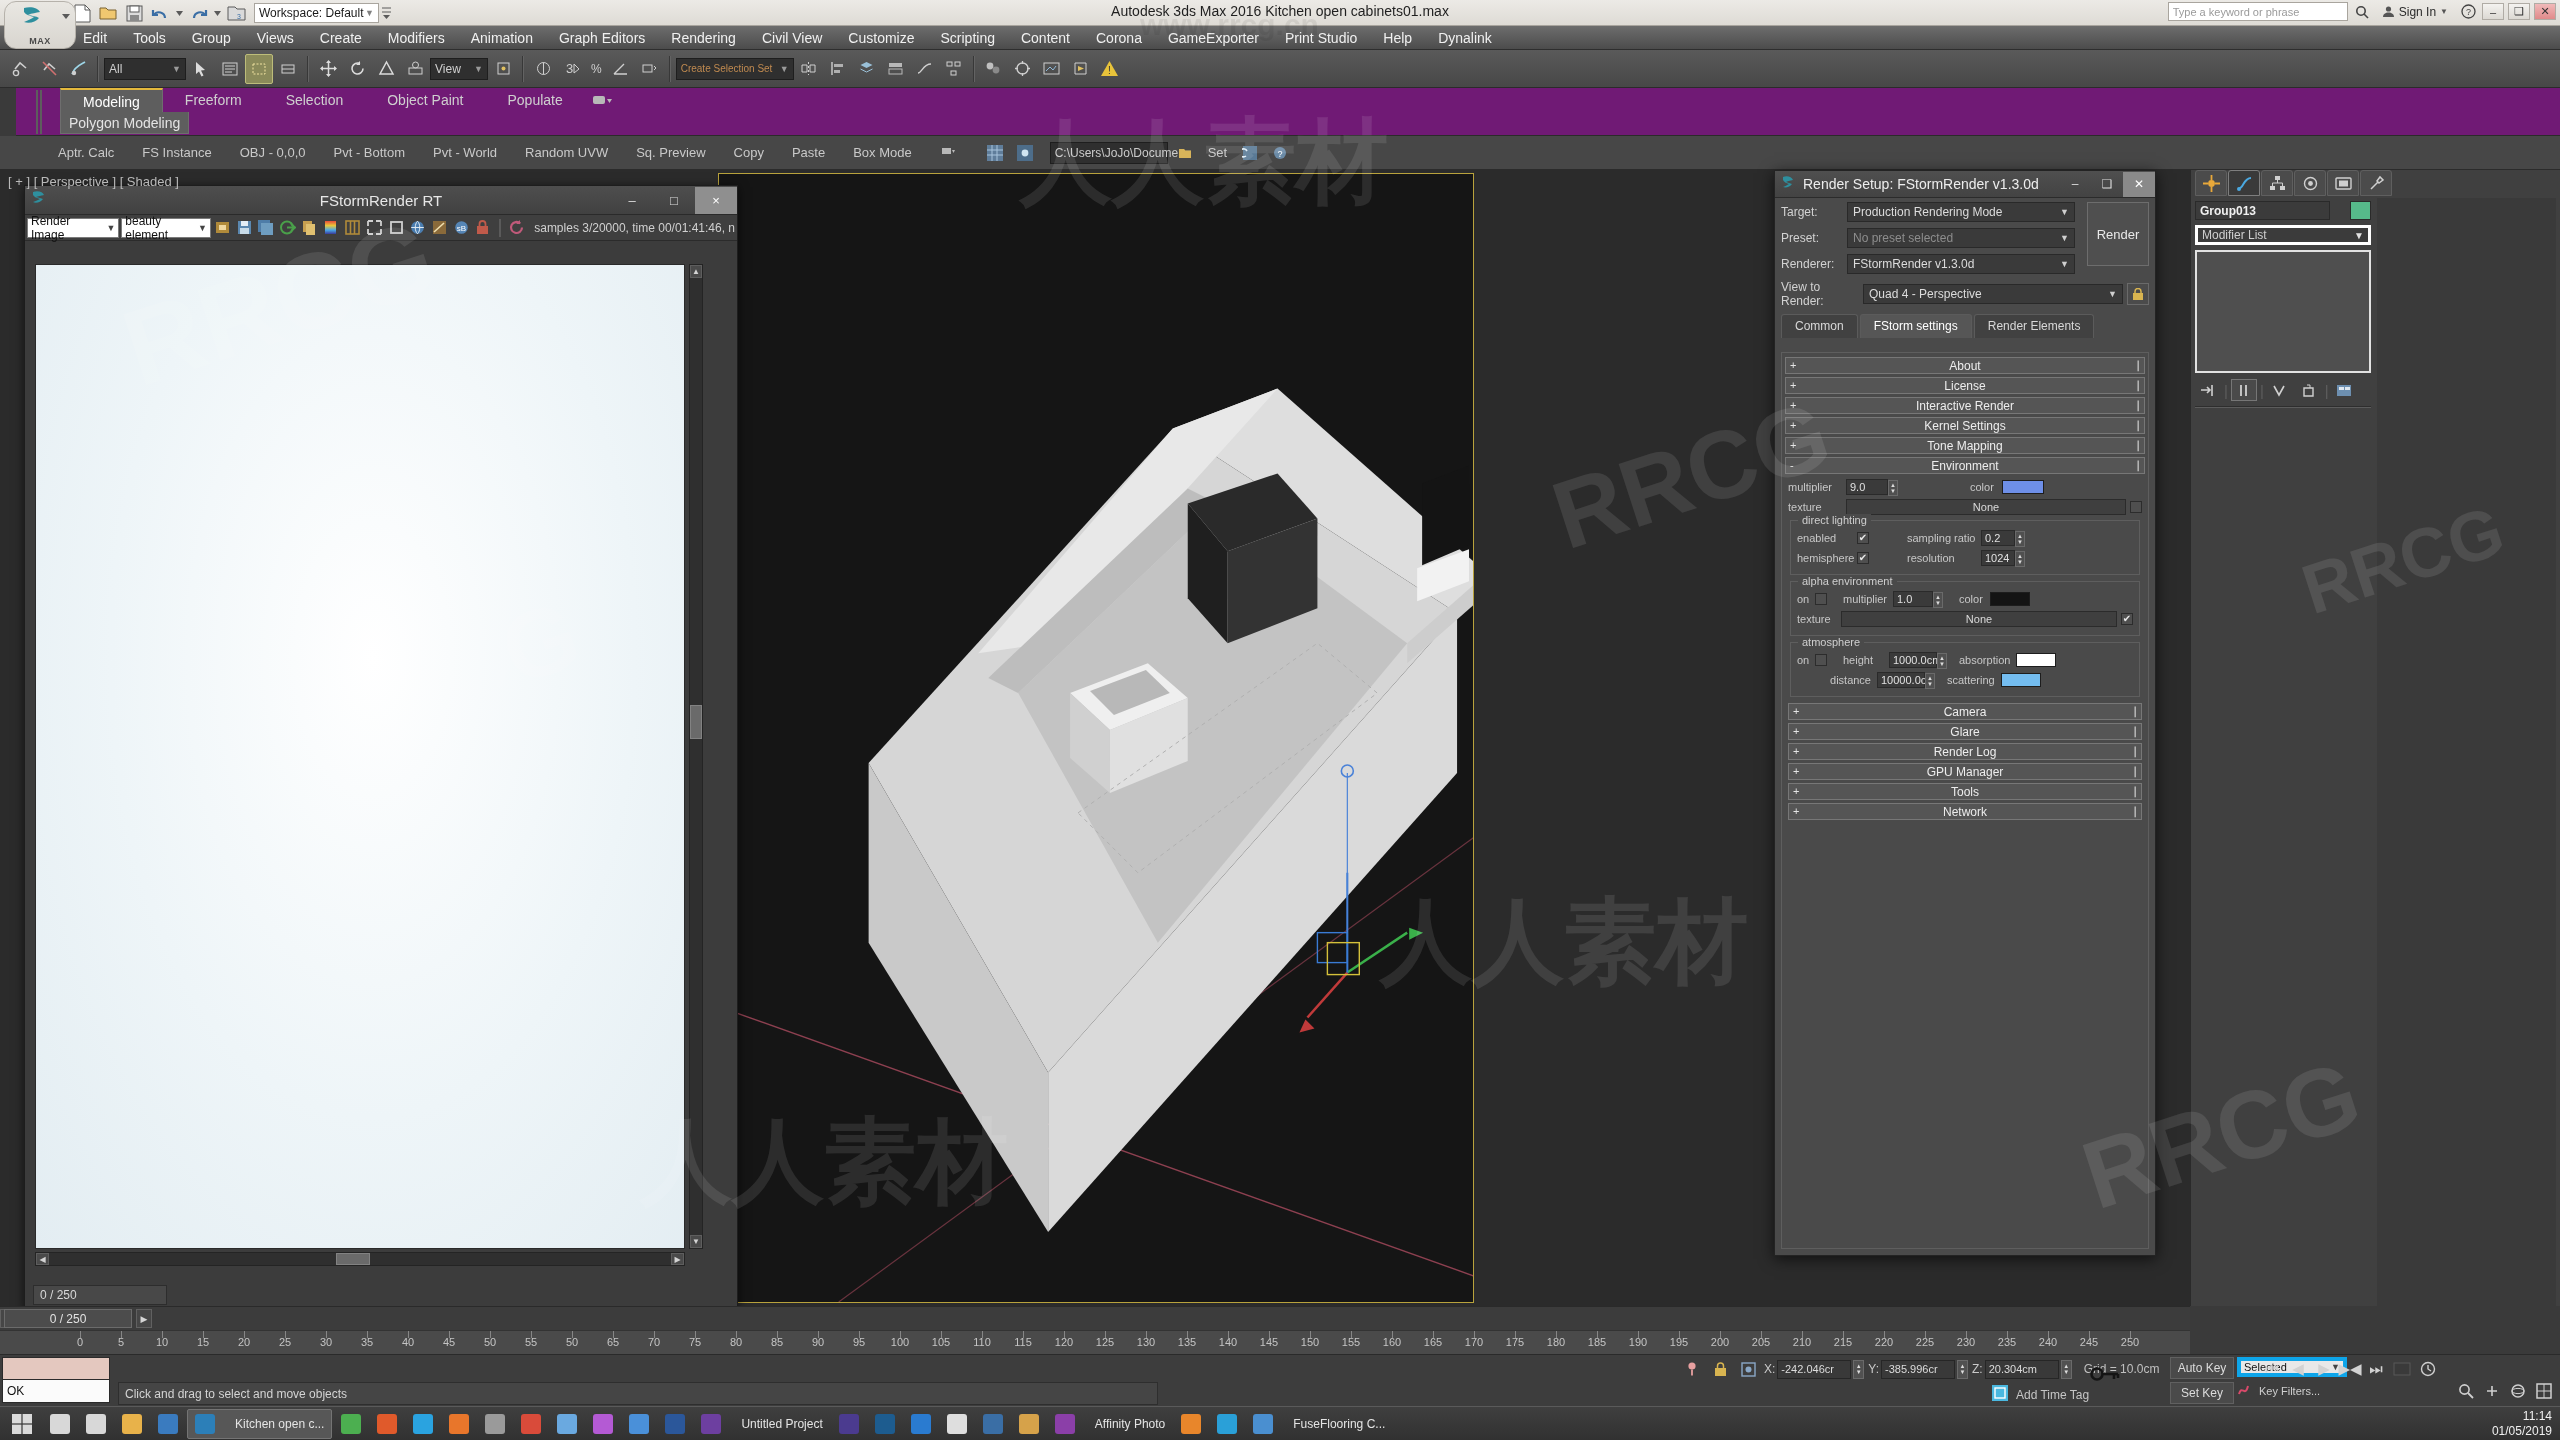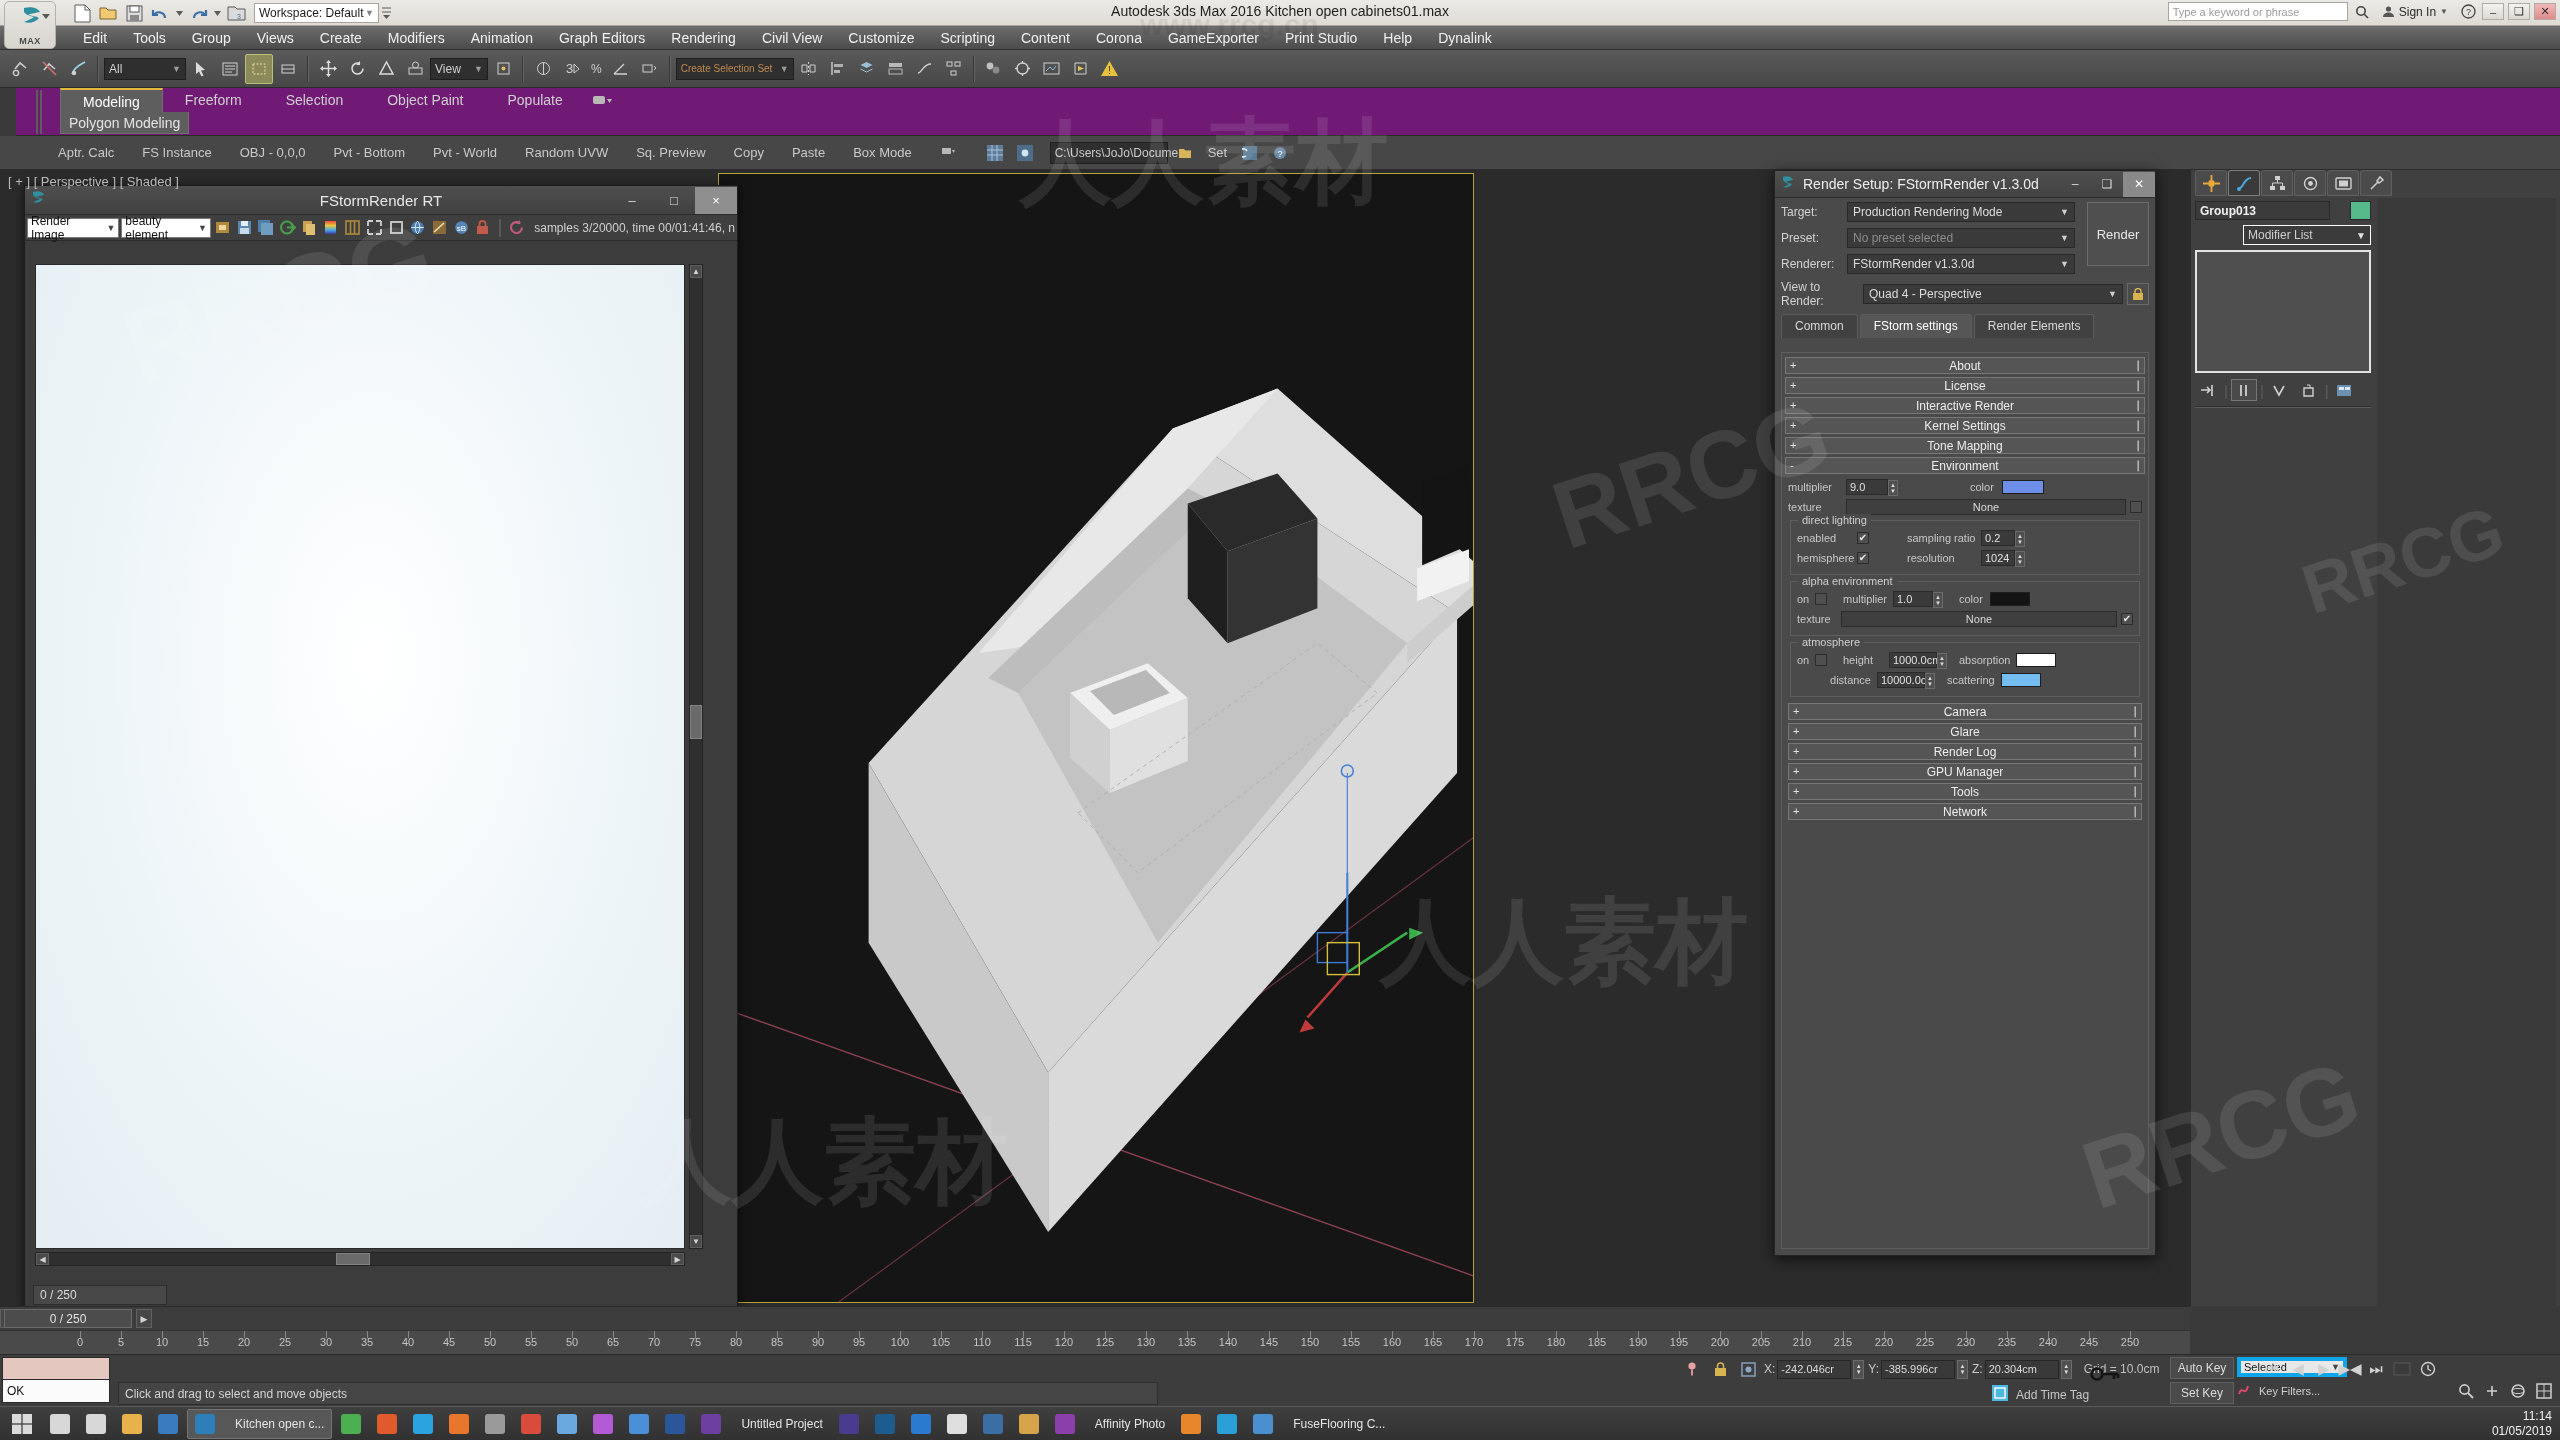--- a/index.html
+++ b/index.html
@@ -16,23 +16,23 @@
   }
   #app { position:relative; width:2560px; height:1440px; }
 
   
   .titlebar {
     position:absolute; left:0; top:0; width:2560px; height:26px;
     background:linear-gradient(#eceae6,#dedbd5);
     border-bottom:1px solid #a9a59e;
   }
   .maxlogo {
-    position:absolute; left:4px; top:1px; width:52px; height:48px;
+    position:absolute; left:4px; top:1px; width:72px; height:48px;
     background:linear-gradient(#e9e7e2,#d8d5cf);
-    border:1px solid #b6b2ab; border-radius:5px;
+    border:1px solid #b6b2ab; border-radius:12px;
     z-index:30;
   }
   .maxlogo .gem {
     position:absolute; left:16px; top:4px; width:22px; height:26px;
   }
   .maxlogo .lbl {
     position:absolute; left:0; bottom:2px; width:100%;
     text-align:center; font-size:9px; color:#4a4a4a; font-weight:bold;
     letter-spacing:.5px;
   }
@@ -285,22 +285,22 @@
   }
   .cp-tab.active { background:#3a3a3a; border-color:#7e7e7e; }
   .cp-body { position:absolute; left:4px; top:26px; width:176px; bottom:0; }
   .cp-namerow { display:flex; gap:20px; margin-top:5px;border-radius:6px; }
   .cp-name {
     flex:1; height:19px; background:#3b3b3b; border:1px solid #2a2a2a; color:#f0f0f0;
     font-size:12px; font-weight:bold; display:flex; align-items:center; padding:0 4px;
   }
   .cp-color { width:21px;height:19px;background:#56b98a;border:1px solid #2a2a2a; }
   .cp-modlist {
-    margin-top:5px;height:20px;background:#3b3b3b;border:1px solid #ffffff;color:#cfcfcf;
-    font-size:12px;display:flex;align-items:center;padding:0 4px;margin-left:48px;
+    margin-top:5px;height:20px;background:#3b3b3b;border:3px solid #ffffff;color:#cfcfcf;
+    font-size:12px;display:flex;align-items:center;padding:0 4px;
   }
   .cp-modlist .dd { margin-left:auto;font-size:10px;color:#e2e2e2; }
   .cp-stack {
     margin-top:5px;height:123px;background:#4f4f4f;border:2px solid #e2e2e2;
   }
   .cp-stackbtns {
     margin-top:5px;height:24px;display:flex;align-items:center;gap:3px;
   }
   .cp-sb { width:26px;height:22px;display:flex;align-items:center;justify-content:center;color:#d6d6d6; }
   .cp-sb.boxed { border:1px solid #767676; background:#4a4a4a; }

